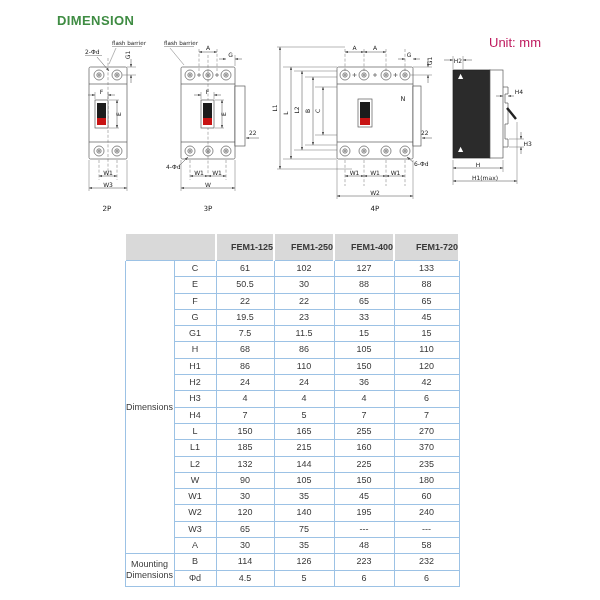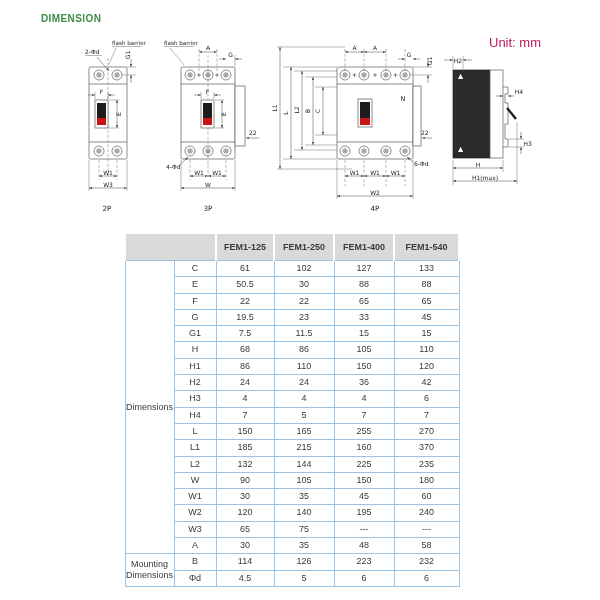--- a/index.html
+++ b/index.html
@@ -3,22 +3,22 @@
 <meta charset="utf-8">
 <style>
   html,body{margin:0;padding:0;}
   body{
     width:600px;height:600px;position:relative;overflow:hidden;
     background:#ffffff;
     font-family:"Liberation Sans",sans-serif;
     color:var(--text,#333);
   }
   .page-title{
-    position:absolute;left:41px;top:13px;
-    font-size:10px;font-weight:bold;letter-spacing:.4px;
+    position:absolute;left:57px;top:13px;
+    font-size:13px;font-weight:bold;letter-spacing:.4px;
     color:var(--accent_green,#3f8c43);
   }
   .unit-label{
     position:absolute;left:489px;top:35px;
     font-size:13px;color:#be185d;
   }
   svg.drawings{position:absolute;left:0;top:0;}
   svg .ln{stroke:#5a5a5a;stroke-width:.7;fill:none}
   svg .fillw{fill:#ffffff}
   svg .ext{stroke:#6e6e6e;stroke-width:.5;fill:none}
@@ -29,21 +29,21 @@
   .fb{font-size:5.6px}
   .mid{text-anchor:middle}
   .table-wrap{position:absolute;left:124px;top:232px;}
   table.dims{
     border-collapse:collapse;table-layout:fixed;width:334px;
     font-size:9px;color:#3a3a3a;
   }
   table.dims th{
     height:26px;background:var(--header_bg,#d9d9d9);
     border:2px solid #fff;border-bottom:1px solid var(--table_border,#9cc2e5);
-    font-weight:600;font-size:9px;text-align:center;padding:0;
+    font-weight:600;font-size:9px;text-align:right;padding:0;
   }
   table.dims td{
     border:1px solid var(--table_border,#9cc2e5);
     height:15.3px;line-height:15.3px;padding:0;text-align:center;
     background:#fff;
   }
   table.dims td.group{font-size:9px;line-height:11px;}
 </style>
 </head>
 <body>
@@ -291,21 +291,21 @@
         <col style="width:60px">
       <col style="width:60px">
         <col style="width:65px">
     </colgroup>
     <thead>
       <tr>
         <th colspan="2"></th>
         <th>FEM1-125</th>
         <th>FEM1-250</th>
         <th>FEM1-400</th>
-        <th>FEM1-540</th>
+        <th>FEM1-720</th>
       </tr>
     </thead>
     <tbody>
         <tr>
           <td rowspan="18" class="group">Dimensions</td>
           <td>C</td>
           <td>61</td>
           <td>102</td>
           <td>127</td>
           <td>133</td>

